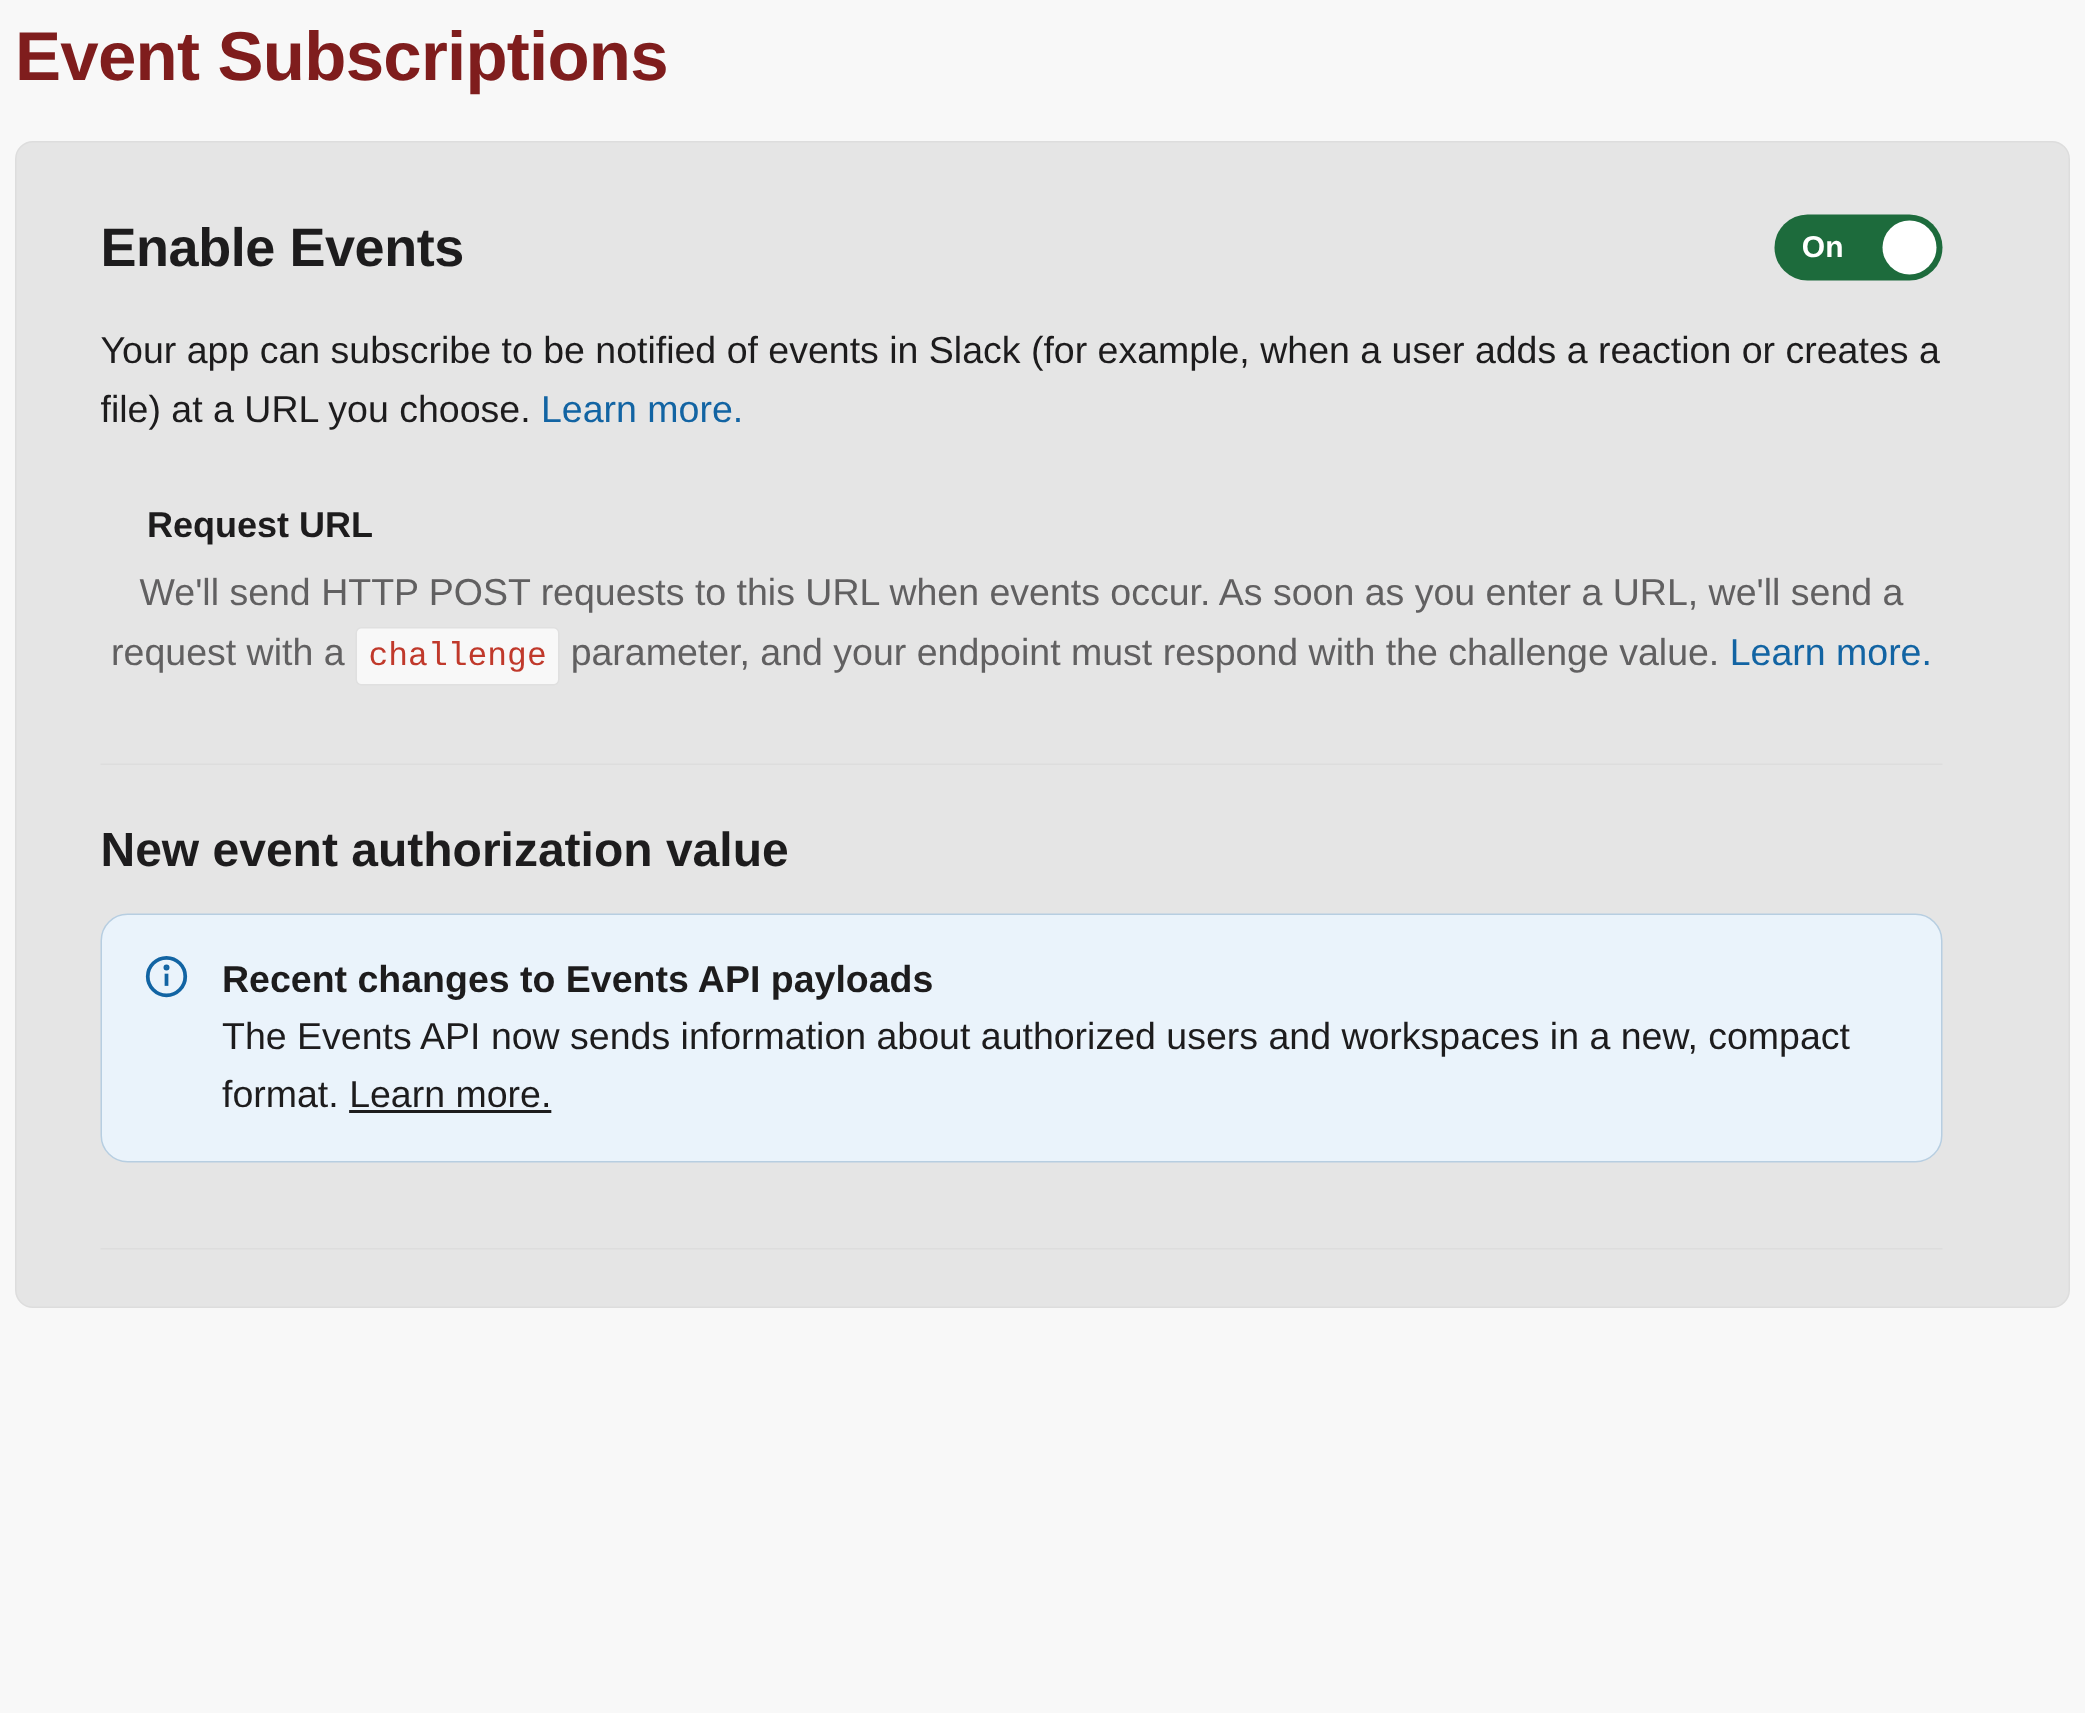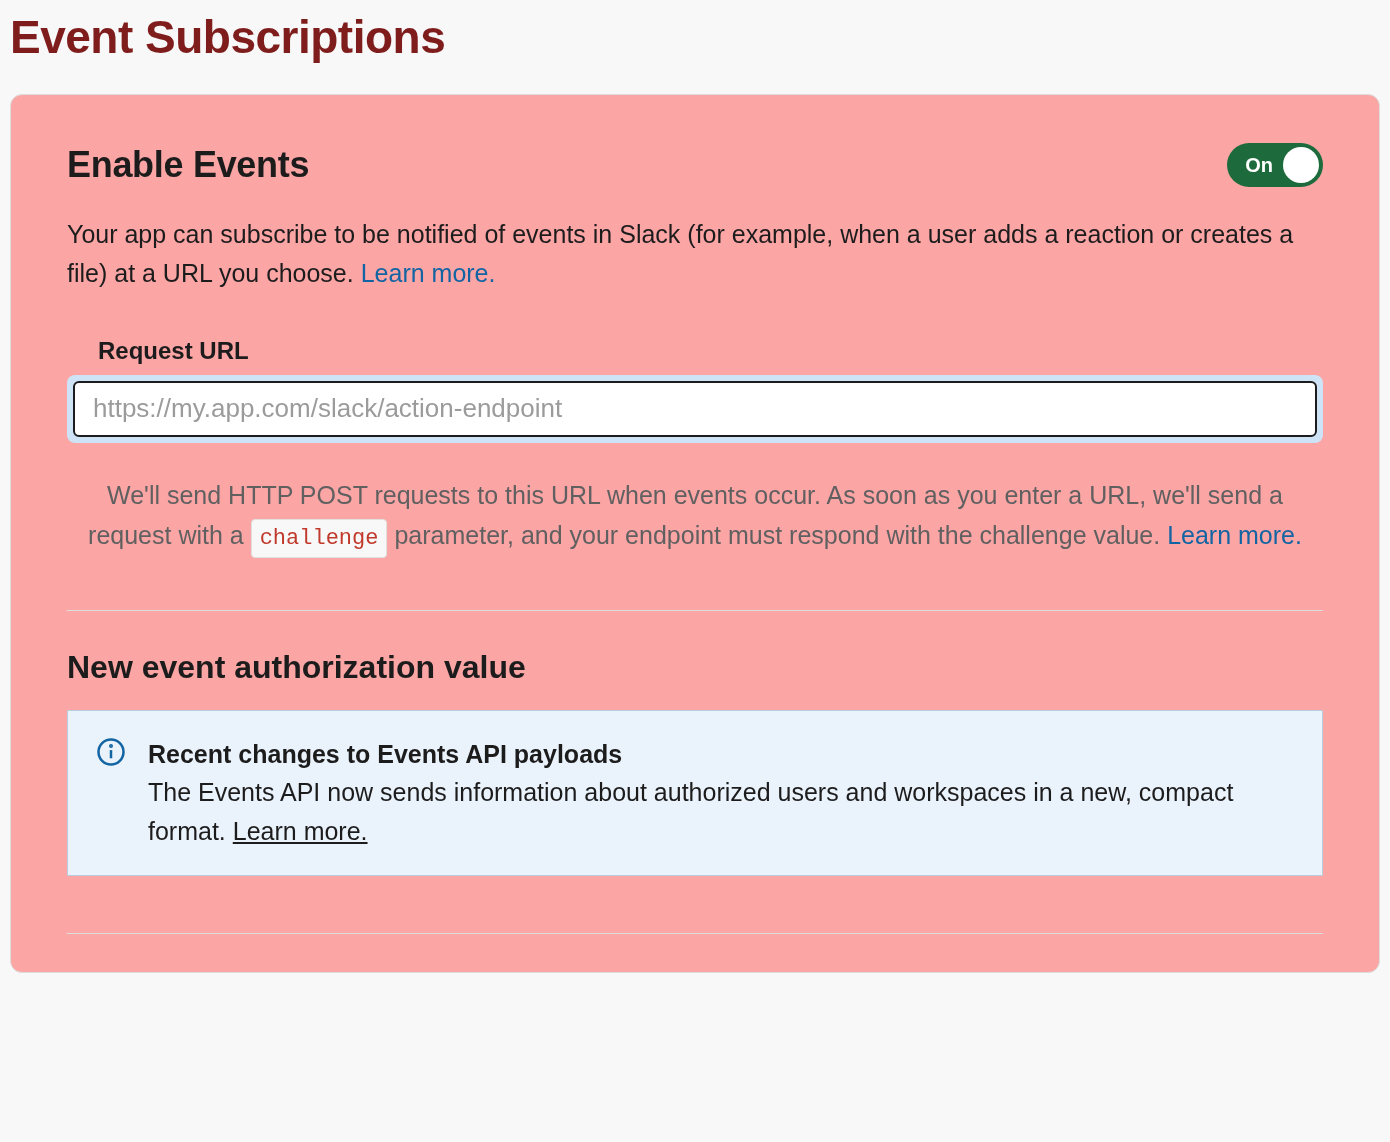--- a/index.html
+++ b/index.html
@@ -14,25 +14,25 @@
       padding: 10px 0 0 0;
     }
     .page-title {
       font-size: 46px;
       font-weight: 900;
       letter-spacing: -0.5px;
       margin: 0 0 30px 10px;
       color: #7f1d1d;
     }
     .card {
-      background: #fca5a5;
+      background: #e5e5e5;
       border: 1px solid #dddddd;
       border-radius: 12px;
       margin: 0 10px;
-      padding: 48px 56px 0 56px;
+      padding: 48px 84px 0 56px;
     }
     .section-header-row {
       display: flex;
       justify-content: space-between;
       align-items: center;
       margin-bottom: 28px;
     }
     .section-title {
       font-size: 36px;
       font-weight: 900;
@@ -46,21 +46,21 @@
       border-radius: 999px;
       padding: 3px 4px 3px 18px;
       cursor: pointer;
       user-select: none;
       height: 44px;
     }
     .toggle-label {
       color: #ffffff;
       font-size: 20px;
       font-weight: 700;
-      margin-right: 10px;
+      margin-right: 26px;
     }
     .toggle-knob {
       width: 36px;
       height: 36px;
       border-radius: 50%;
       background: #ffffff;
     }
     .description {
       font-size: 25px;
       line-height: 1.55;
@@ -131,21 +131,21 @@
       font-weight: 900;
       color: #1d1c1d;
       margin-bottom: 24px;
     }
     .alert {
       display: flex;
       align-items: flex-start;
       gap: 22px;
       background: #eaf3fb;
       border: 1px solid #b7cee1;
-      border-radius: 1px;
+      border-radius: 18px;
       padding: 24px 28px;
       margin-bottom: 57px;
     }
     .alert-icon svg {
       width: 30px;
       height: 30px;
       display: block;
       margin-top: 2px;
     }
     .alert-content {
@@ -176,23 +176,20 @@
       <span class="toggle-knob"></span>
     </div>
   </div>
 
   <p class="description">
     <span>Your app can subscribe to be notified of events in Slack (for example, when a user adds a reaction or creates a file) at a URL you choose. </span><a href="#">Learn more.</a>
   </p>
 
   <label class="field-label">Request URL</label>
 
-  <div class="input-wrap">
-    <input type="text" class="url-input" placeholder="https://my.app.com/slack/action-endpoint" value="" style="">
-  </div>
 
   <p class="help-text">
     <span>We'll send HTTP POST requests to this URL when events occur. As soon as you enter a URL, we'll send a request with a </span><span class="code-pill">challenge</span><span> parameter, and your endpoint must respond with the challenge value. </span><a href="#">Learn more.</a>
   </p>
 
   <hr class="divider">
 
   <h3 class="sub-title">New event authorization value</h3>
 
   <div class="alert">

